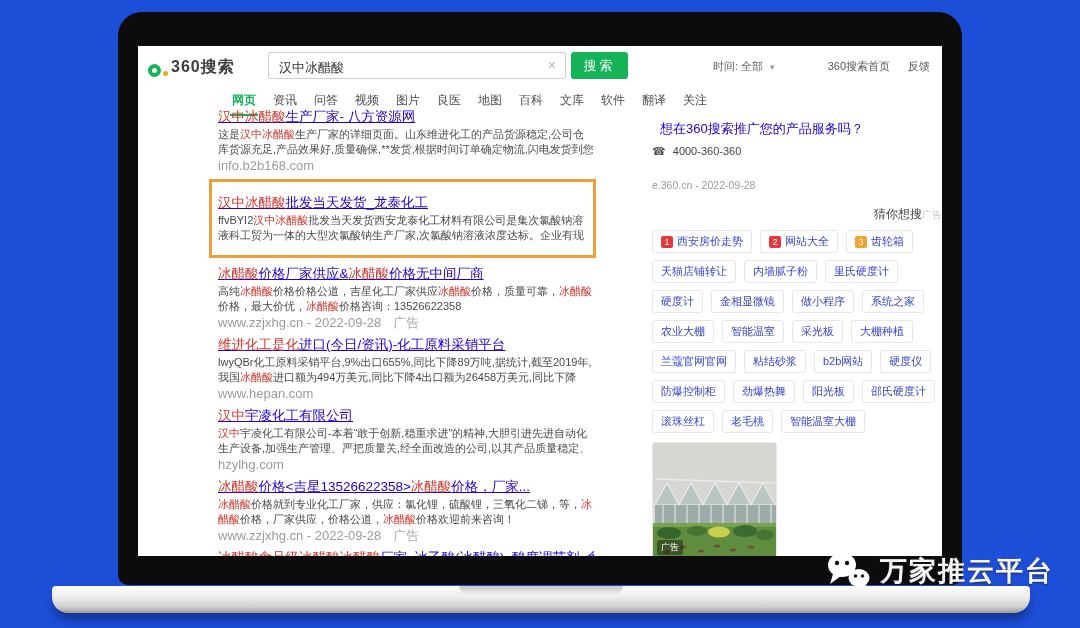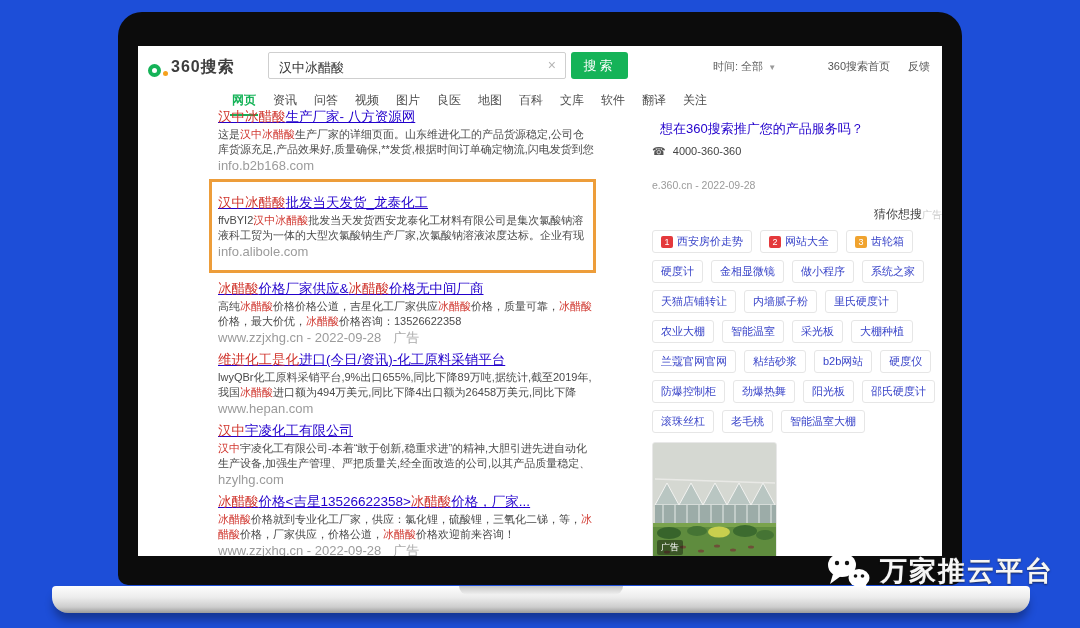--- a/index.html
+++ b/index.html
@@ -124,21 +124,20 @@
 
     <div class="results">
         <div class="result">
           <a class="rtitle"><span class="hl">汉中冰醋酸</span><span>生产厂家- 八方资源网</span></a>
           <div class="rdesc"><span>这是</span><span class="hl">汉中冰醋酸</span><span>生产厂家的详细页面。山东维进化工的产品货源稳定,公司仓库货源充足,产品效果好,质量确保,**发货,根据时间订单确定物流,闪电发货到您地点。维进化工是化...</span></div>
           <div class="rurl"><span>info.b2b168.com</span></div>
         </div>
         <div class="result highlighted">
           <a class="rtitle"><span class="hl">汉中冰醋酸</span><span>批发当天发货_龙泰化工</span></a>
           <div class="rdesc"><span>ffvBYI2</span><span class="hl">汉中冰醋酸</span><span>批发当天发货西安龙泰化工材料有限公司是集次氯酸钠溶液科工贸为一体的大型次氯酸钠生产厂家,次氯酸钠溶液浓度达标。企业有现代化的管理体系和产品...</span></div>
-          <div class="rurl"><span>info.alibole.com</span></div>
         </div>
         <div class="result">
           <a class="rtitle"><span class="hl">冰醋酸</span><span>价格厂家供应&amp;</span><span class="hl">冰醋酸</span><span>价格无中间厂商</span></a>
           <div class="rdesc"><span>高纯</span><span class="hl">冰醋酸</span><span>价格价格公道，吉星化工厂家供应</span><span class="hl">冰醋酸</span><span>价格，质量可靠，</span><span class="hl">冰醋酸</span><span>价格，最大价优，</span><span class="hl">冰醋酸</span><span>价格咨询：13526622358</span></div>
           <div class="rurl"><span>www.zzjxhg.cn - 2022-09-28</span><span class="adtag">广告</span></div>
         </div>
         <div class="result">
           <a class="rtitle"><span class="hl">维进化工是化</span><span>进口(今日/资讯)-化工原料采销平台</span></a>
           <div class="rdesc"><span>lwyQBr化工原料采销平台,9%出口655%,同比下降89万吨,据统计,截至2019年,我国</span><span class="hl">冰醋酸</span><span>进口额为494万美元,同比下降4出口额为26458万美元,同比下降38%,三,我国</span></div>
           <div class="rurl"><span>www.hepan.com</span></div>
@@ -180,41 +179,41 @@
               <span class="badge">2</span>
               <span>网站大全</span>
             </span>
             <span class="tag">
               <span class="badge rank3">3</span>
               <span>齿轮箱</span>
             </span>
           </div>
           <div class="tagrow">
             <span class="tag">
+              <span>天猫店铺转让</span>
+            </span>
+            <span class="tag">
+              <span>内墙腻子粉</span>
+            </span>
+            <span class="tag">
+              <span>里氏硬度计</span>
+            </span>
+          </div>
+          <div class="tagrow">
+            <span class="tag">
               <span>硬度计</span>
             </span>
             <span class="tag">
               <span>金相显微镜</span>
             </span>
             <span class="tag">
               <span>做小程序</span>
             </span>
             <span class="tag">
               <span>系统之家</span>
-            </span>
-          </div>
-          <div class="tagrow">
-            <span class="tag">
-              <span>天猫店铺转让</span>
-            </span>
-            <span class="tag">
-              <span>内墙腻子粉</span>
-            </span>
-            <span class="tag">
-              <span>里氏硬度计</span>
             </span>
           </div>
           <div class="tagrow">
             <span class="tag">
               <span>农业大棚</span>
             </span>
             <span class="tag">
               <span>智能温室</span>
             </span>
             <span class="tag">

